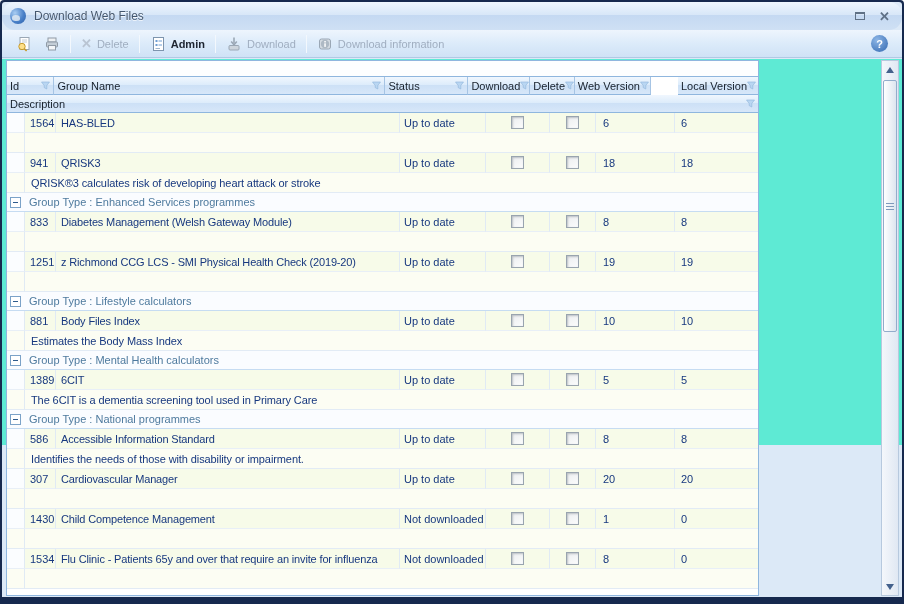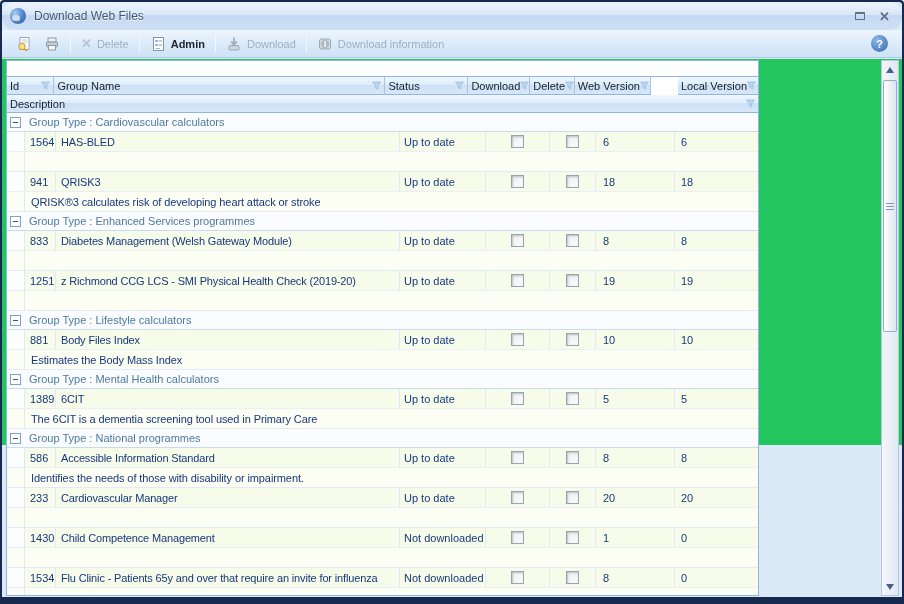--- a/index.html
+++ b/index.html
@@ -35,21 +35,21 @@
   .tbtn .xglyph{color:#b9c4d2;font-size:13px;font-weight:bold;line-height:1;}
   .lbl-admin{font-weight:600;}
   .sep{width:1px;height:18px;background:#b7cbe2;border-right:1px solid #f3f8fd;margin:0 4px;}
   .spacer{flex:1;}
   .help{width:17px;height:17px;border:none;border-radius:50%;margin-right:6px;
     background:radial-gradient(circle at 6px 5px,#8db6e6,#4d7fc0 70%);
     color:#fff;font-size:11px;font-weight:bold;font-family:"Liberation Sans",sans-serif;
     display:flex;align-items:center;justify-content:center;padding:0;cursor:default;}
 
   
-  .client{position:absolute;left:0;top:57px;width:900px;height:386px;background:#22c55e;}
+  .client{position:absolute;left:0;top:57px;width:900px;height:386px;background:#5eead4;}
   .grid{position:absolute;left:4px;top:1px;width:753px;height:536px;overflow:hidden;
     border:1px solid #8fb6de;background:#fff;font-size:11px;}
   .band-row{height:16px;background:#fdfeff;border-bottom:1px solid #8fb6de;}
   .header-row{display:flex;height:18px;}
   .hcell{display:flex;align-items:center;padding:0 3px;color:#17202b;
     background:linear-gradient(#f0f7fe,#ddecfb 45%,#cce0f6 46%,#d7e7f9);
     border-right:1px solid #a6c4e4;border-bottom:1px solid #8fb6de;
     white-space:nowrap;overflow:hidden;}
   .hcell:last-child{border-right:none;}
   .w-id{width:49px;} .w-name{width:344px;} .w-status{width:86px;} .w-dl{width:64px;}
@@ -222,156 +222,150 @@
         </div>
 
         <div class="desc-header">
           <span>Description</span>
           <svg class="funnel" width="9" height="9" viewBox="0 0 9 9">
               <path d="M0.5 1 h8 L5.8 4.5 V8 L3.2 6.6 V4.5 Z" fill="#b9d6f2" stroke="#8fb4da" stroke-width="0.6"></path>
             </svg>
         </div>
 
         <div>
+            <div class="data-row">
+              <div class="cell indent"></div>
+              <div class="cell c-id">1564</div>
+              <div class="cell c-name">HAS-BLED</div>
+              <div class="cell c-status">Up to date</div>
+              <div class="cell c-dl ccenter">
+                <div class="checkbox"></div>
+              </div>
+              <div class="cell c-del ccenter">
+                <div class="checkbox"></div>
+              </div>
+              <div class="cell c-web">6</div>
+              <div class="cell c-local">6</div>
+            </div>
+            <div class="desc-row">
+              <div class="cell indent"></div>
+              <div class="cell c-desc"></div>
+            </div>
+            <div class="data-row">
+              <div class="cell indent"></div>
+              <div class="cell c-id">941</div>
+              <div class="cell c-name">QRISK3</div>
+              <div class="cell c-status">Up to date</div>
+              <div class="cell c-dl ccenter">
+                <div class="checkbox"></div>
+              </div>
+              <div class="cell c-del ccenter">
+                <div class="checkbox"></div>
+              </div>
+              <div class="cell c-web">18</div>
+              <div class="cell c-local">18</div>
+            </div>
+            <div class="desc-row">
+              <div class="cell indent"></div>
+              <div class="cell c-desc">QRISK®3 calculates risk of developing heart attack or stroke</div>
+            </div>
             <div class="group-row">
               <div class="collapse-box">
                 <div class="minus-line"></div>
               </div>
-              <div class="group-label">Group Type : Cardiovascular calculators</div>
-            </div>
-            <div class="data-row">
-              <div class="cell indent"></div>
-              <div class="cell c-id">1564</div>
-              <div class="cell c-name">HAS-BLED</div>
-              <div class="cell c-status">Up to date</div>
-              <div class="cell c-dl ccenter">
-                <div class="checkbox"></div>
-              </div>
-              <div class="cell c-del ccenter">
-                <div class="checkbox"></div>
-              </div>
-              <div class="cell c-web">6</div>
-              <div class="cell c-local">6</div>
-            </div>
-            <div class="desc-row">
-              <div class="cell indent"></div>
-              <div class="cell c-desc"></div>
-            </div>
-            <div class="data-row">
-              <div class="cell indent"></div>
-              <div class="cell c-id">941</div>
-              <div class="cell c-name">QRISK3</div>
-              <div class="cell c-status">Up to date</div>
-              <div class="cell c-dl ccenter">
-                <div class="checkbox"></div>
-              </div>
-              <div class="cell c-del ccenter">
-                <div class="checkbox"></div>
-              </div>
-              <div class="cell c-web">18</div>
-              <div class="cell c-local">18</div>
-            </div>
-            <div class="desc-row">
-              <div class="cell indent"></div>
-              <div class="cell c-desc">QRISK®3 calculates risk of developing heart attack or stroke</div>
+              <div class="group-label">Group Type : Enhanced Services programmes</div>
+            </div>
+            <div class="data-row">
+              <div class="cell indent"></div>
+              <div class="cell c-id">833</div>
+              <div class="cell c-name">Diabetes Management (Welsh Gateway Module)</div>
+              <div class="cell c-status">Up to date</div>
+              <div class="cell c-dl ccenter">
+                <div class="checkbox"></div>
+              </div>
+              <div class="cell c-del ccenter">
+                <div class="checkbox"></div>
+              </div>
+              <div class="cell c-web">8</div>
+              <div class="cell c-local">8</div>
+            </div>
+            <div class="desc-row">
+              <div class="cell indent"></div>
+              <div class="cell c-desc"></div>
+            </div>
+            <div class="data-row">
+              <div class="cell indent"></div>
+              <div class="cell c-id">1251</div>
+              <div class="cell c-name">z Richmond CCG LCS - SMI Physical Health Check (2019-20)</div>
+              <div class="cell c-status">Up to date</div>
+              <div class="cell c-dl ccenter">
+                <div class="checkbox"></div>
+              </div>
+              <div class="cell c-del ccenter">
+                <div class="checkbox"></div>
+              </div>
+              <div class="cell c-web">19</div>
+              <div class="cell c-local">19</div>
+            </div>
+            <div class="desc-row">
+              <div class="cell indent"></div>
+              <div class="cell c-desc"></div>
             </div>
             <div class="group-row">
               <div class="collapse-box">
                 <div class="minus-line"></div>
               </div>
-              <div class="group-label">Group Type : Enhanced Services programmes</div>
-            </div>
-            <div class="data-row">
-              <div class="cell indent"></div>
-              <div class="cell c-id">833</div>
-              <div class="cell c-name">Diabetes Management (Welsh Gateway Module)</div>
-              <div class="cell c-status">Up to date</div>
-              <div class="cell c-dl ccenter">
-                <div class="checkbox"></div>
-              </div>
-              <div class="cell c-del ccenter">
-                <div class="checkbox"></div>
-              </div>
-              <div class="cell c-web">8</div>
-              <div class="cell c-local">8</div>
-            </div>
-            <div class="desc-row">
-              <div class="cell indent"></div>
-              <div class="cell c-desc"></div>
-            </div>
-            <div class="data-row">
-              <div class="cell indent"></div>
-              <div class="cell c-id">1251</div>
-              <div class="cell c-name">z Richmond CCG LCS - SMI Physical Health Check (2019-20)</div>
-              <div class="cell c-status">Up to date</div>
-              <div class="cell c-dl ccenter">
-                <div class="checkbox"></div>
-              </div>
-              <div class="cell c-del ccenter">
-                <div class="checkbox"></div>
-              </div>
-              <div class="cell c-web">19</div>
-              <div class="cell c-local">19</div>
-            </div>
-            <div class="desc-row">
-              <div class="cell indent"></div>
-              <div class="cell c-desc"></div>
+              <div class="group-label">Group Type : Lifestyle calculators</div>
+            </div>
+            <div class="data-row">
+              <div class="cell indent"></div>
+              <div class="cell c-id">881</div>
+              <div class="cell c-name">Body Files Index</div>
+              <div class="cell c-status">Up to date</div>
+              <div class="cell c-dl ccenter">
+                <div class="checkbox"></div>
+              </div>
+              <div class="cell c-del ccenter">
+                <div class="checkbox"></div>
+              </div>
+              <div class="cell c-web">10</div>
+              <div class="cell c-local">10</div>
+            </div>
+            <div class="desc-row">
+              <div class="cell indent"></div>
+              <div class="cell c-desc">Estimates the Body Mass Index</div>
             </div>
             <div class="group-row">
               <div class="collapse-box">
                 <div class="minus-line"></div>
               </div>
-              <div class="group-label">Group Type : Lifestyle calculators</div>
-            </div>
-            <div class="data-row">
-              <div class="cell indent"></div>
-              <div class="cell c-id">881</div>
-              <div class="cell c-name">Body Files Index</div>
-              <div class="cell c-status">Up to date</div>
-              <div class="cell c-dl ccenter">
-                <div class="checkbox"></div>
-              </div>
-              <div class="cell c-del ccenter">
-                <div class="checkbox"></div>
-              </div>
-              <div class="cell c-web">10</div>
-              <div class="cell c-local">10</div>
-            </div>
-            <div class="desc-row">
-              <div class="cell indent"></div>
-              <div class="cell c-desc">Estimates the Body Mass Index</div>
+              <div class="group-label">Group Type : Mental Health calculators</div>
+            </div>
+            <div class="data-row">
+              <div class="cell indent"></div>
+              <div class="cell c-id">1389</div>
+              <div class="cell c-name">6CIT</div>
+              <div class="cell c-status">Up to date</div>
+              <div class="cell c-dl ccenter">
+                <div class="checkbox"></div>
+              </div>
+              <div class="cell c-del ccenter">
+                <div class="checkbox"></div>
+              </div>
+              <div class="cell c-web">5</div>
+              <div class="cell c-local">5</div>
+            </div>
+            <div class="desc-row">
+              <div class="cell indent"></div>
+              <div class="cell c-desc">The 6CIT is a dementia screening tool used in Primary Care</div>
             </div>
             <div class="group-row">
               <div class="collapse-box">
                 <div class="minus-line"></div>
               </div>
-              <div class="group-label">Group Type : Mental Health calculators</div>
-            </div>
-            <div class="data-row">
-              <div class="cell indent"></div>
-              <div class="cell c-id">1389</div>
-              <div class="cell c-name">6CIT</div>
-              <div class="cell c-status">Up to date</div>
-              <div class="cell c-dl ccenter">
-                <div class="checkbox"></div>
-              </div>
-              <div class="cell c-del ccenter">
-                <div class="checkbox"></div>
-              </div>
-              <div class="cell c-web">5</div>
-              <div class="cell c-local">5</div>
-            </div>
-            <div class="desc-row">
-              <div class="cell indent"></div>
-              <div class="cell c-desc">The 6CIT is a dementia screening tool used in Primary Care</div>
-            </div>
-            <div class="group-row">
-              <div class="collapse-box">
-                <div class="minus-line"></div>
-              </div>
               <div class="group-label">Group Type : National programmes</div>
             </div>
             <div class="data-row">
               <div class="cell indent"></div>
               <div class="cell c-id">586</div>
               <div class="cell c-name">Accessible Information Standard</div>
               <div class="cell c-status">Up to date</div>
               <div class="cell c-dl ccenter">
                 <div class="checkbox"></div>
               </div>
@@ -380,21 +374,21 @@
               </div>
               <div class="cell c-web">8</div>
               <div class="cell c-local">8</div>
             </div>
             <div class="desc-row">
               <div class="cell indent"></div>
               <div class="cell c-desc">Identifies the needs of those with disability or impairment.</div>
             </div>
             <div class="data-row">
               <div class="cell indent"></div>
-              <div class="cell c-id">233</div>
+              <div class="cell c-id">307</div>
               <div class="cell c-name">Cardiovascular Manager</div>
               <div class="cell c-status">Up to date</div>
               <div class="cell c-dl ccenter">
                 <div class="checkbox"></div>
               </div>
               <div class="cell c-del ccenter">
                 <div class="checkbox"></div>
               </div>
               <div class="cell c-web">20</div>
               <div class="cell c-local">20</div>

